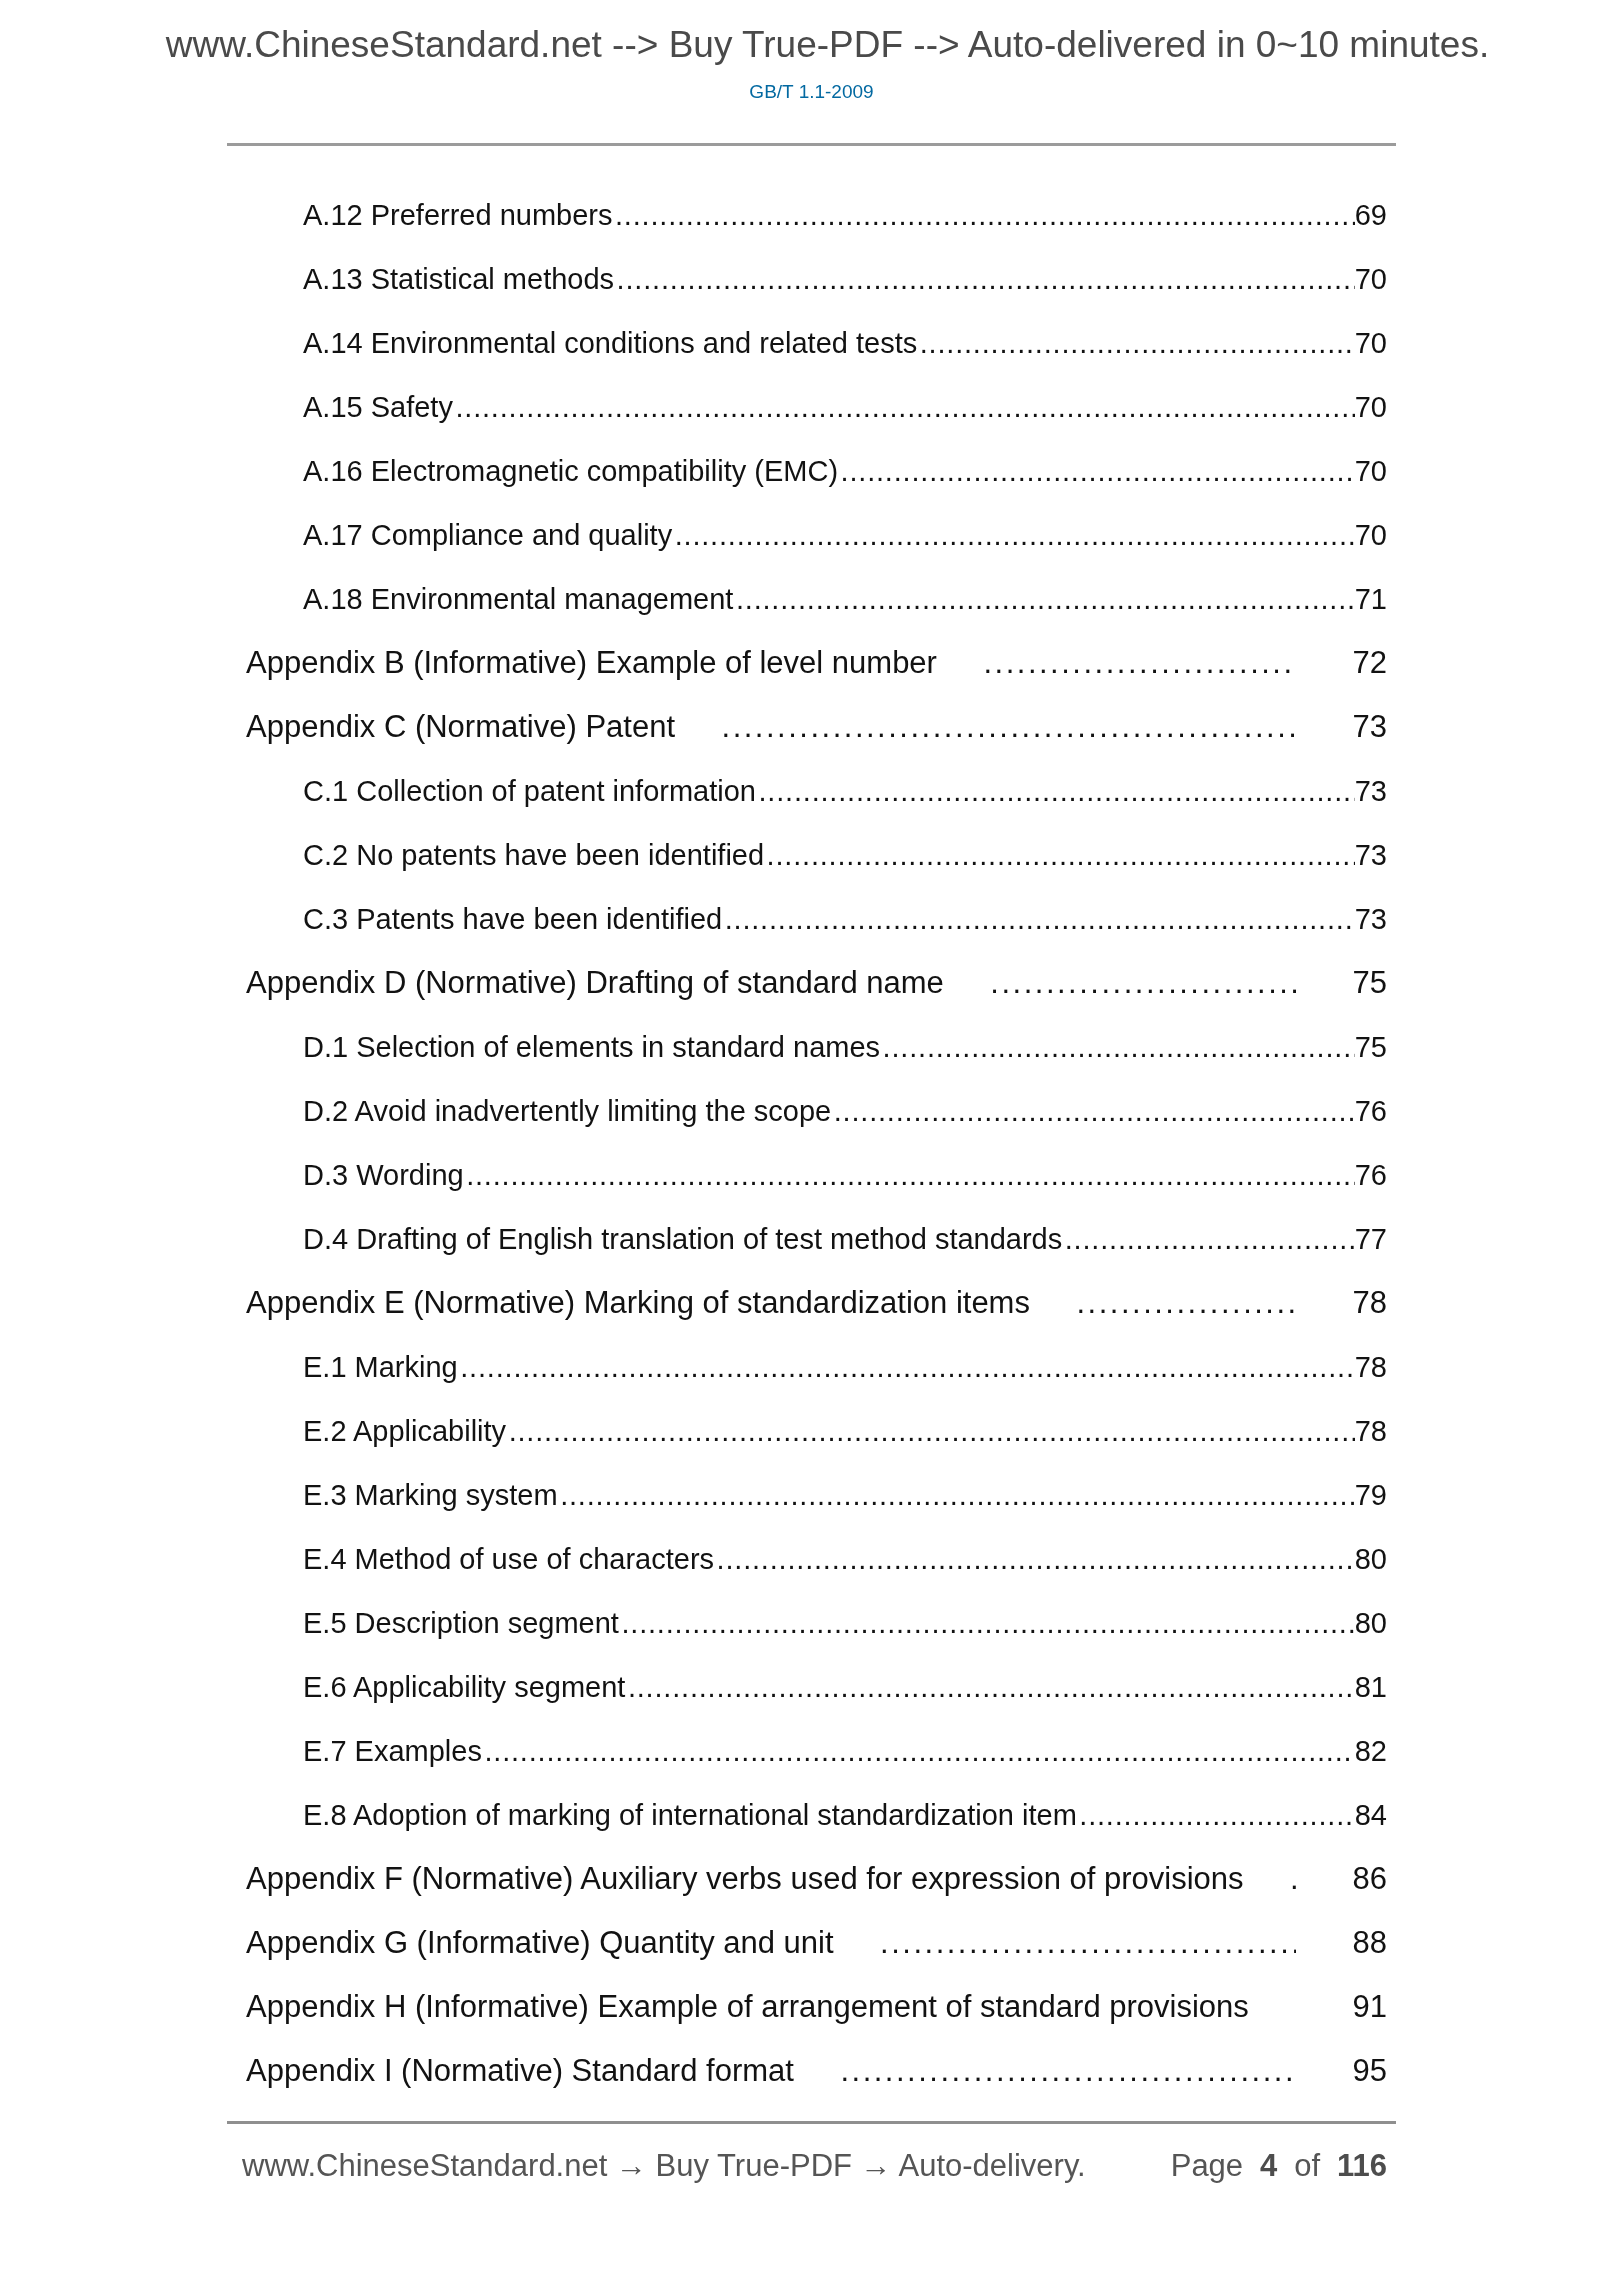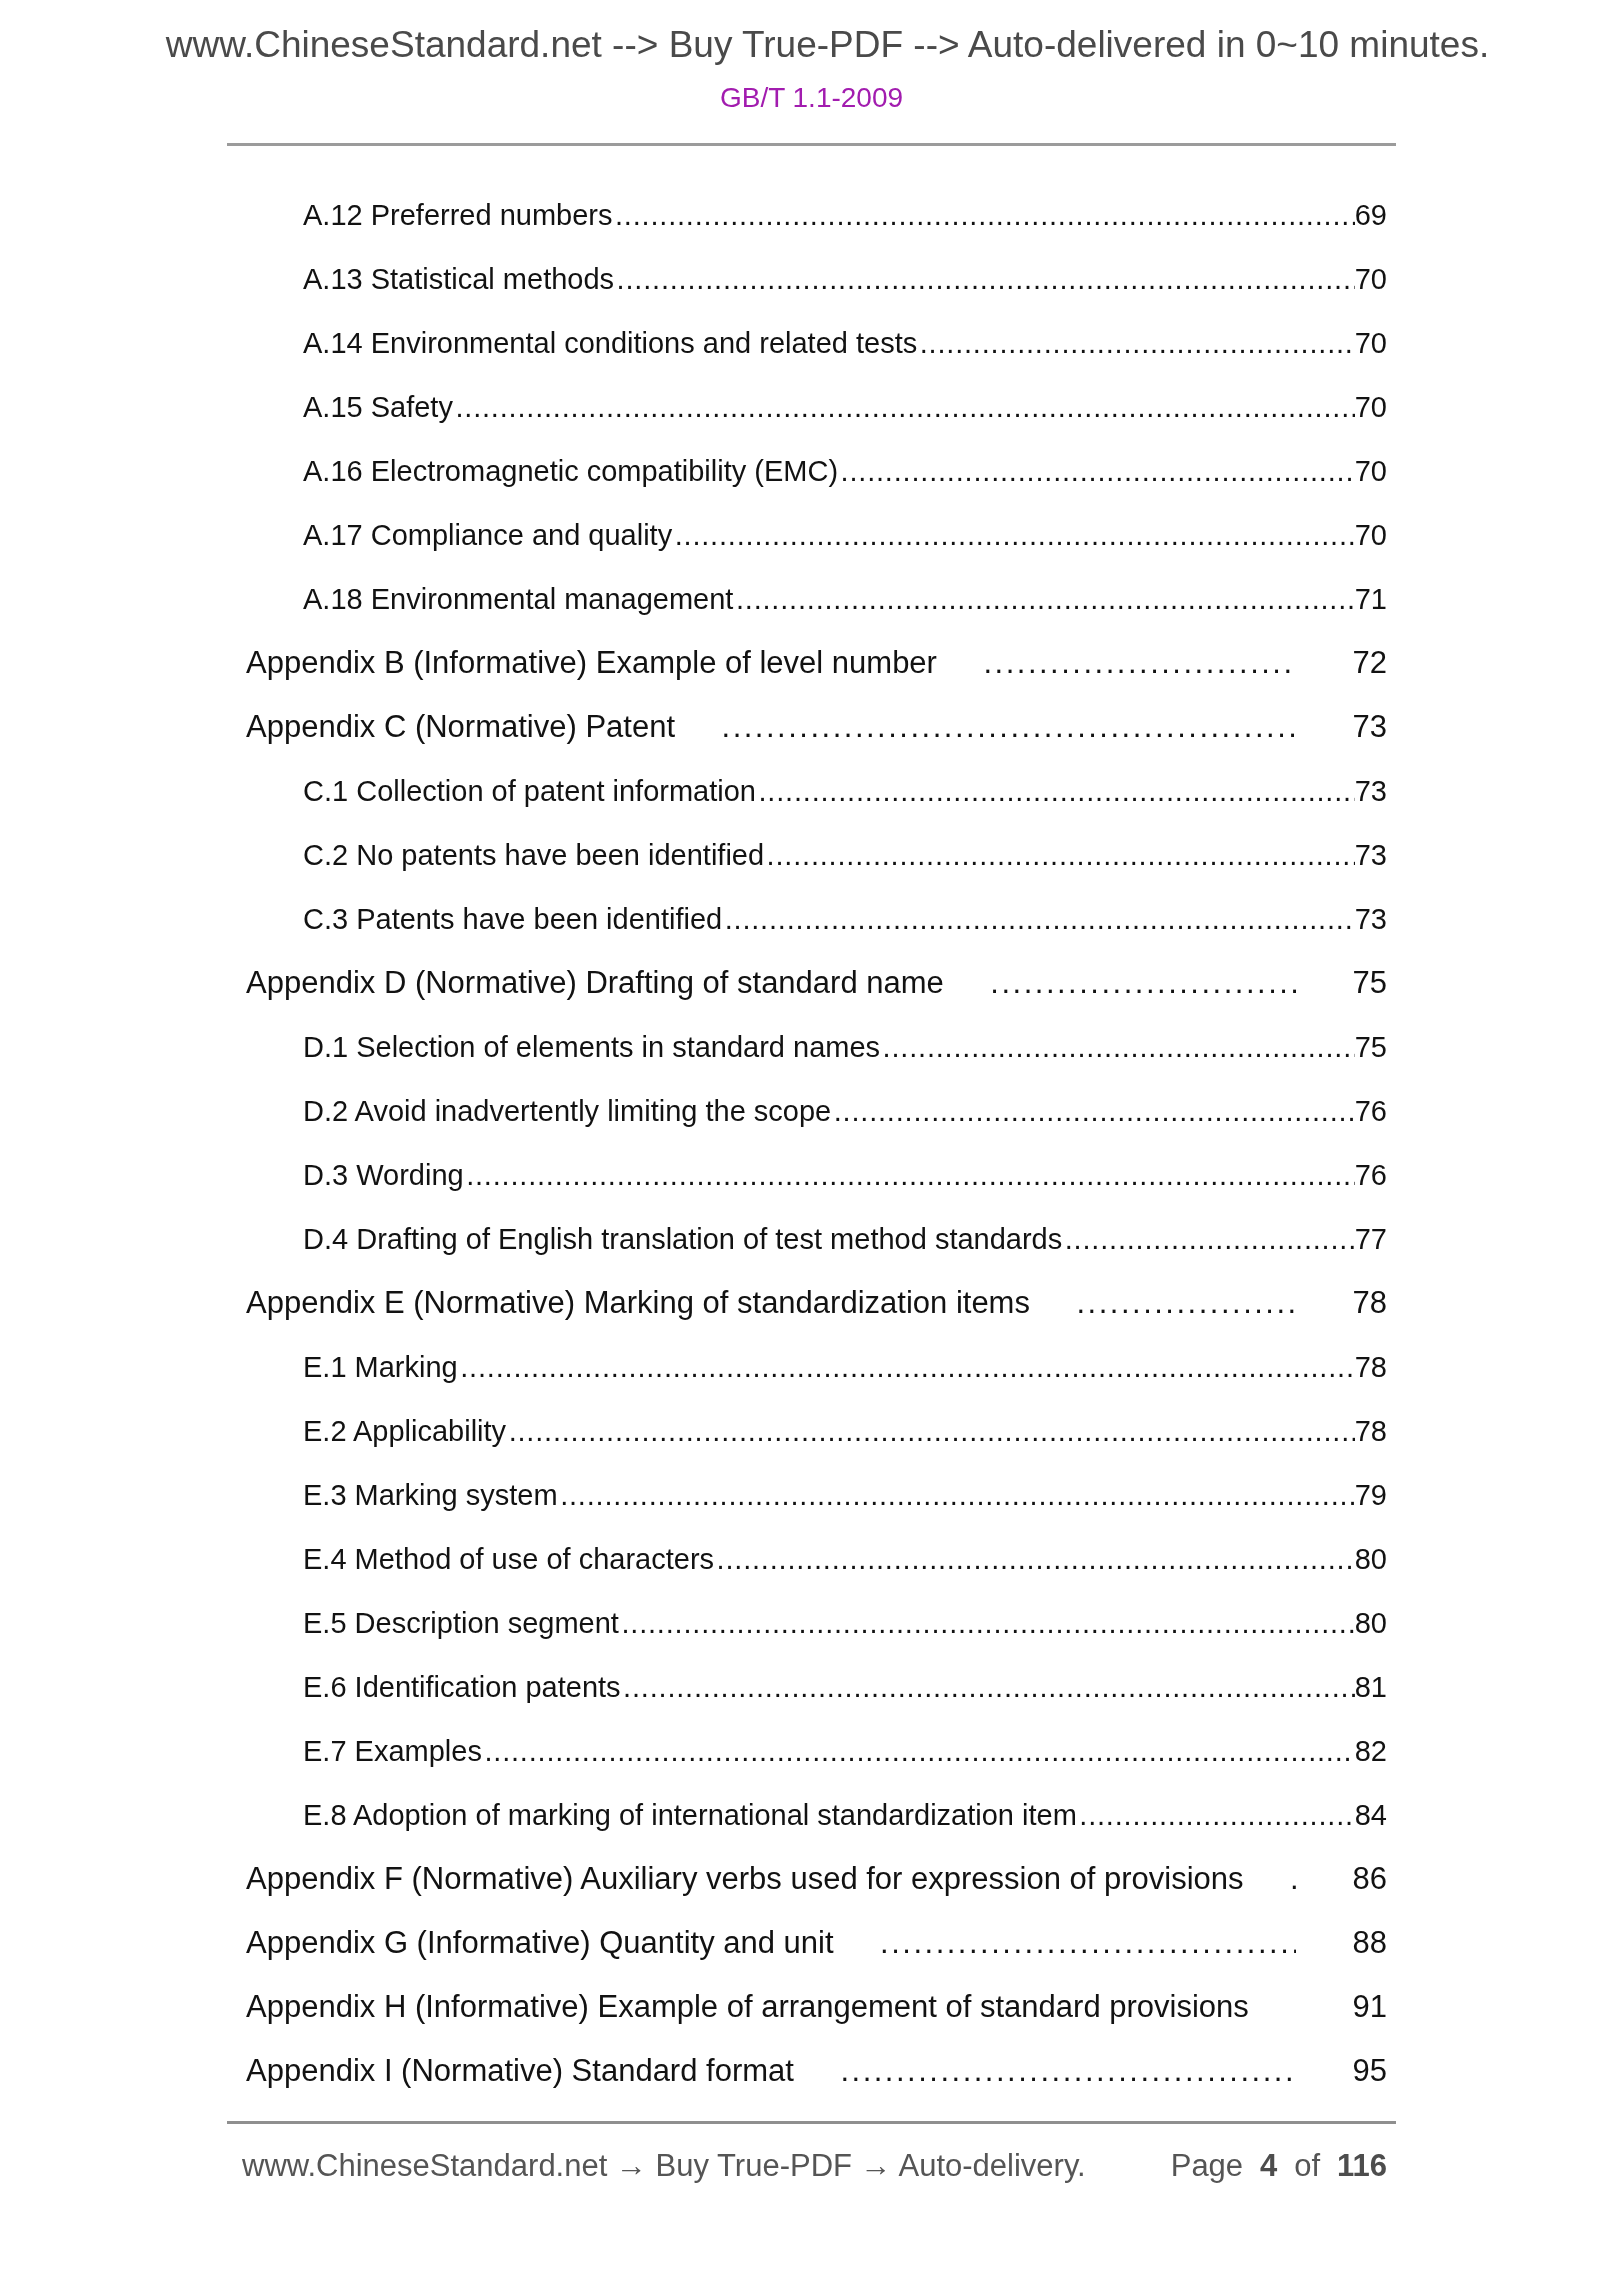--- a/index.html
+++ b/index.html
@@ -30,23 +30,23 @@
     color: #4a4a4a;
     white-space: nowrap;
     padding-left: 16px;
   }
   .header-line2 {
     position: absolute;
     top: 80px;
     left: 0;
     width: 100%;
     text-align: center;
-    font-size: 28px;
+    font-size: 19px;
     line-height: 1.25;
-    color: #a21caf;
+    color: #0369a1;
   }
   .rule {
     position: absolute;
     left: 227px;
     width: 1169px;
     height: 3.3px;
     background: #9b9b9b;
   }
   .rule-top { top: 143px; }
   .rule-bottom { top: 2121px; background: #8f8f8f; }
@@ -220,21 +220,21 @@
       <span class="toc-label">E.4 Method of use of characters</span>
       <span class="toc-dots">................................................................................................................................................................</span>
       <span class="toc-page">80</span>
     </div>
       <div class="toc-row level-2">
       <span class="toc-label">E.5 Description segment</span>
       <span class="toc-dots">................................................................................................................................................................</span>
       <span class="toc-page">80</span>
     </div>
       <div class="toc-row level-2">
-      <span class="toc-label">E.6 Identification patents</span>
+      <span class="toc-label">E.6 Applicability segment</span>
       <span class="toc-dots">................................................................................................................................................................</span>
       <span class="toc-page">81</span>
     </div>
       <div class="toc-row level-2">
       <span class="toc-label">E.7 Examples</span>
       <span class="toc-dots">................................................................................................................................................................</span>
       <span class="toc-page">82</span>
     </div>
       <div class="toc-row level-2">
       <span class="toc-label">E.8 Adoption of marking of international standardization item</span>

